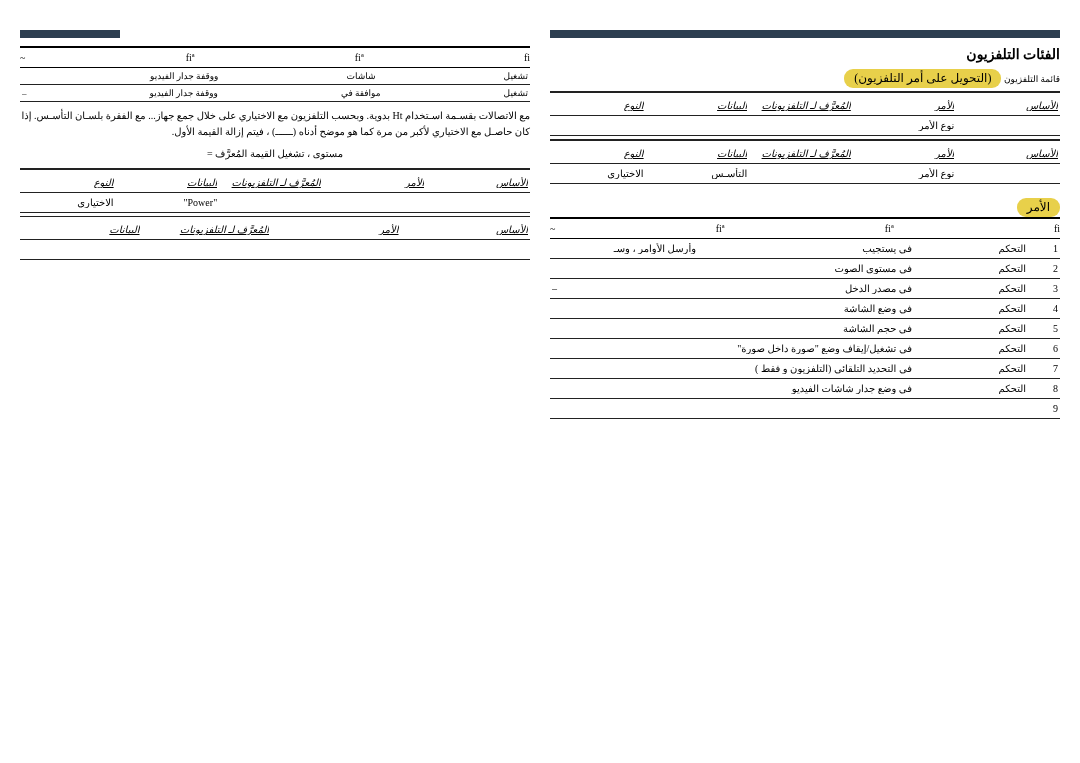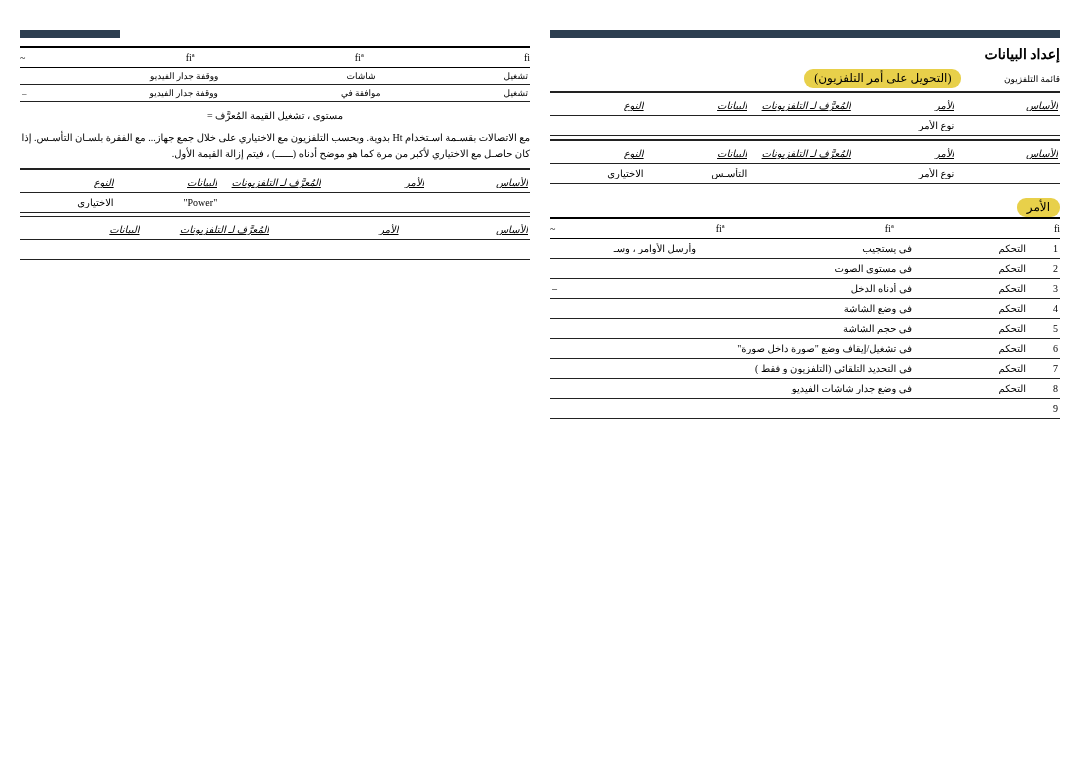--- a/index.html
+++ b/index.html
@@ -50,21 +50,21 @@
   .row {
     display: flex;
     gap: 12px;
     padding: 4px 2px;
     border-bottom: 1px solid #222;
     align-items: baseline;
   }
   .row .cell { flex: 1; text-align: right; white-space: nowrap; overflow: hidden; text-overflow: ellipsis; }
   .row .num { width: 20px; flex: 0 0 20px; text-align: right; }
   .header-row .cell { font-weight: normal; font-style: italic; text-decoration: underline; }
-  .small { font-size: 9px; margin-left: 40px; }
+  .small { font-size: 9px; }
   .para { font-size: 10px; line-height: 1.6; text-align: right; margin: 6px 0; }
   .left-header-row {
     display: flex;
     justify-content: space-between;
     padding: 4px 0;
     border-top: 2px solid #000;
     border-bottom: 1px solid #000;
   }
   .left-header-row span { }
   .subrow {
@@ -98,22 +98,22 @@
       <span>ووقفة جدار الفيديو</span>
       <span></span>
     </div>
     <div class="subrow">
       <span>تشغيل</span>
       <span>موافقة في</span>
       <span>ووقفة جدار الفيديو</span>
       <span>–</span>
     </div>
 
+    <p class="para">مع الاتصالات بقسـمة اسـتخدام Ht بدوية. وبحسب التلفزيون مع الاختياري على خلال جمع جهاز... مع الفقرة بلسـان التأسـس. إذا كان حاصـل مع الاختياري لأكبر من مرة كما هو موضح أدناه (ــــــ) ، فيتم إزالة القيمة الأول.</p>
     <p class="para" style="text-align:center">مستوى ، تشغيل القيمة المُعرَّف =</p>
-    <p class="para">مع الاتصالات بقسـمة اسـتخدام Ht بدوية. وبحسب التلفزيون مع الاختياري على خلال جمع جهاز... مع الفقرة بلسـان التأسـس. إذا كان حاصـل مع الاختياري لأكبر من مرة كما هو موضح أدناه (ــــــ) ، فيتم إزالة القيمة الأول.</p>
 
     <hr class="thick-rule">
     <div class="row header-row">
       <span class="cell">الأساس</span>
       <span class="cell">الأمر</span>
       <span class="cell">المُعرَّف لـ التلفزيونات</span>
       <span class="cell">البيانات</span>
       <span class="cell">النوع</span>
     </div>
     <div class="row">
@@ -134,21 +134,21 @@
       <span class="cell">&nbsp;</span>
         <span class="cell">&nbsp;</span>
         <span class="cell">&nbsp;</span>
         <span class="cell">&nbsp;</span>
     </div>
 
   </div>
 
   <div class="col">
     <div class="top-rule"></div>
-    <div class="section-title">إعداد البيانات</div>
+    <div class="section-title">الفئات التلفزيون</div>
 
     <div>
       <span class="small">قائمة التلفزيون</span>
       <span class="hl">(التحويل على أمر التلفزيون)</span>
     </div>
     <hr class="thick-rule">
     <div class="row header-row">
       <span class="cell">الأساس</span>
       <span class="cell">الأمر</span>
       <span class="cell">المُعرَّف لـ التلفزيونات</span>
@@ -199,21 +199,21 @@
         <div class="row">
           <span class="num">2</span>
           <span class="cell">التحكم</span>
           <span class="cell" style="flex:2">في مستوى الصوت</span>
           <span class="cell"></span>
           <span class="cell" style="flex:0 0 30px;text-align:left"></span>
         </div>
         <div class="row">
           <span class="num">3</span>
           <span class="cell">التحكم</span>
-          <span class="cell" style="flex:2">في أدناه الدخل</span>
+          <span class="cell" style="flex:2">في مصدر الدخل</span>
           <span class="cell"></span>
           <span class="cell" style="flex:0 0 30px;text-align:left">–</span>
         </div>
         <div class="row">
           <span class="num">4</span>
           <span class="cell">التحكم</span>
           <span class="cell" style="flex:2">في وضع الشاشة</span>
           <span class="cell"></span>
           <span class="cell" style="flex:0 0 30px;text-align:left"></span>
         </div>

